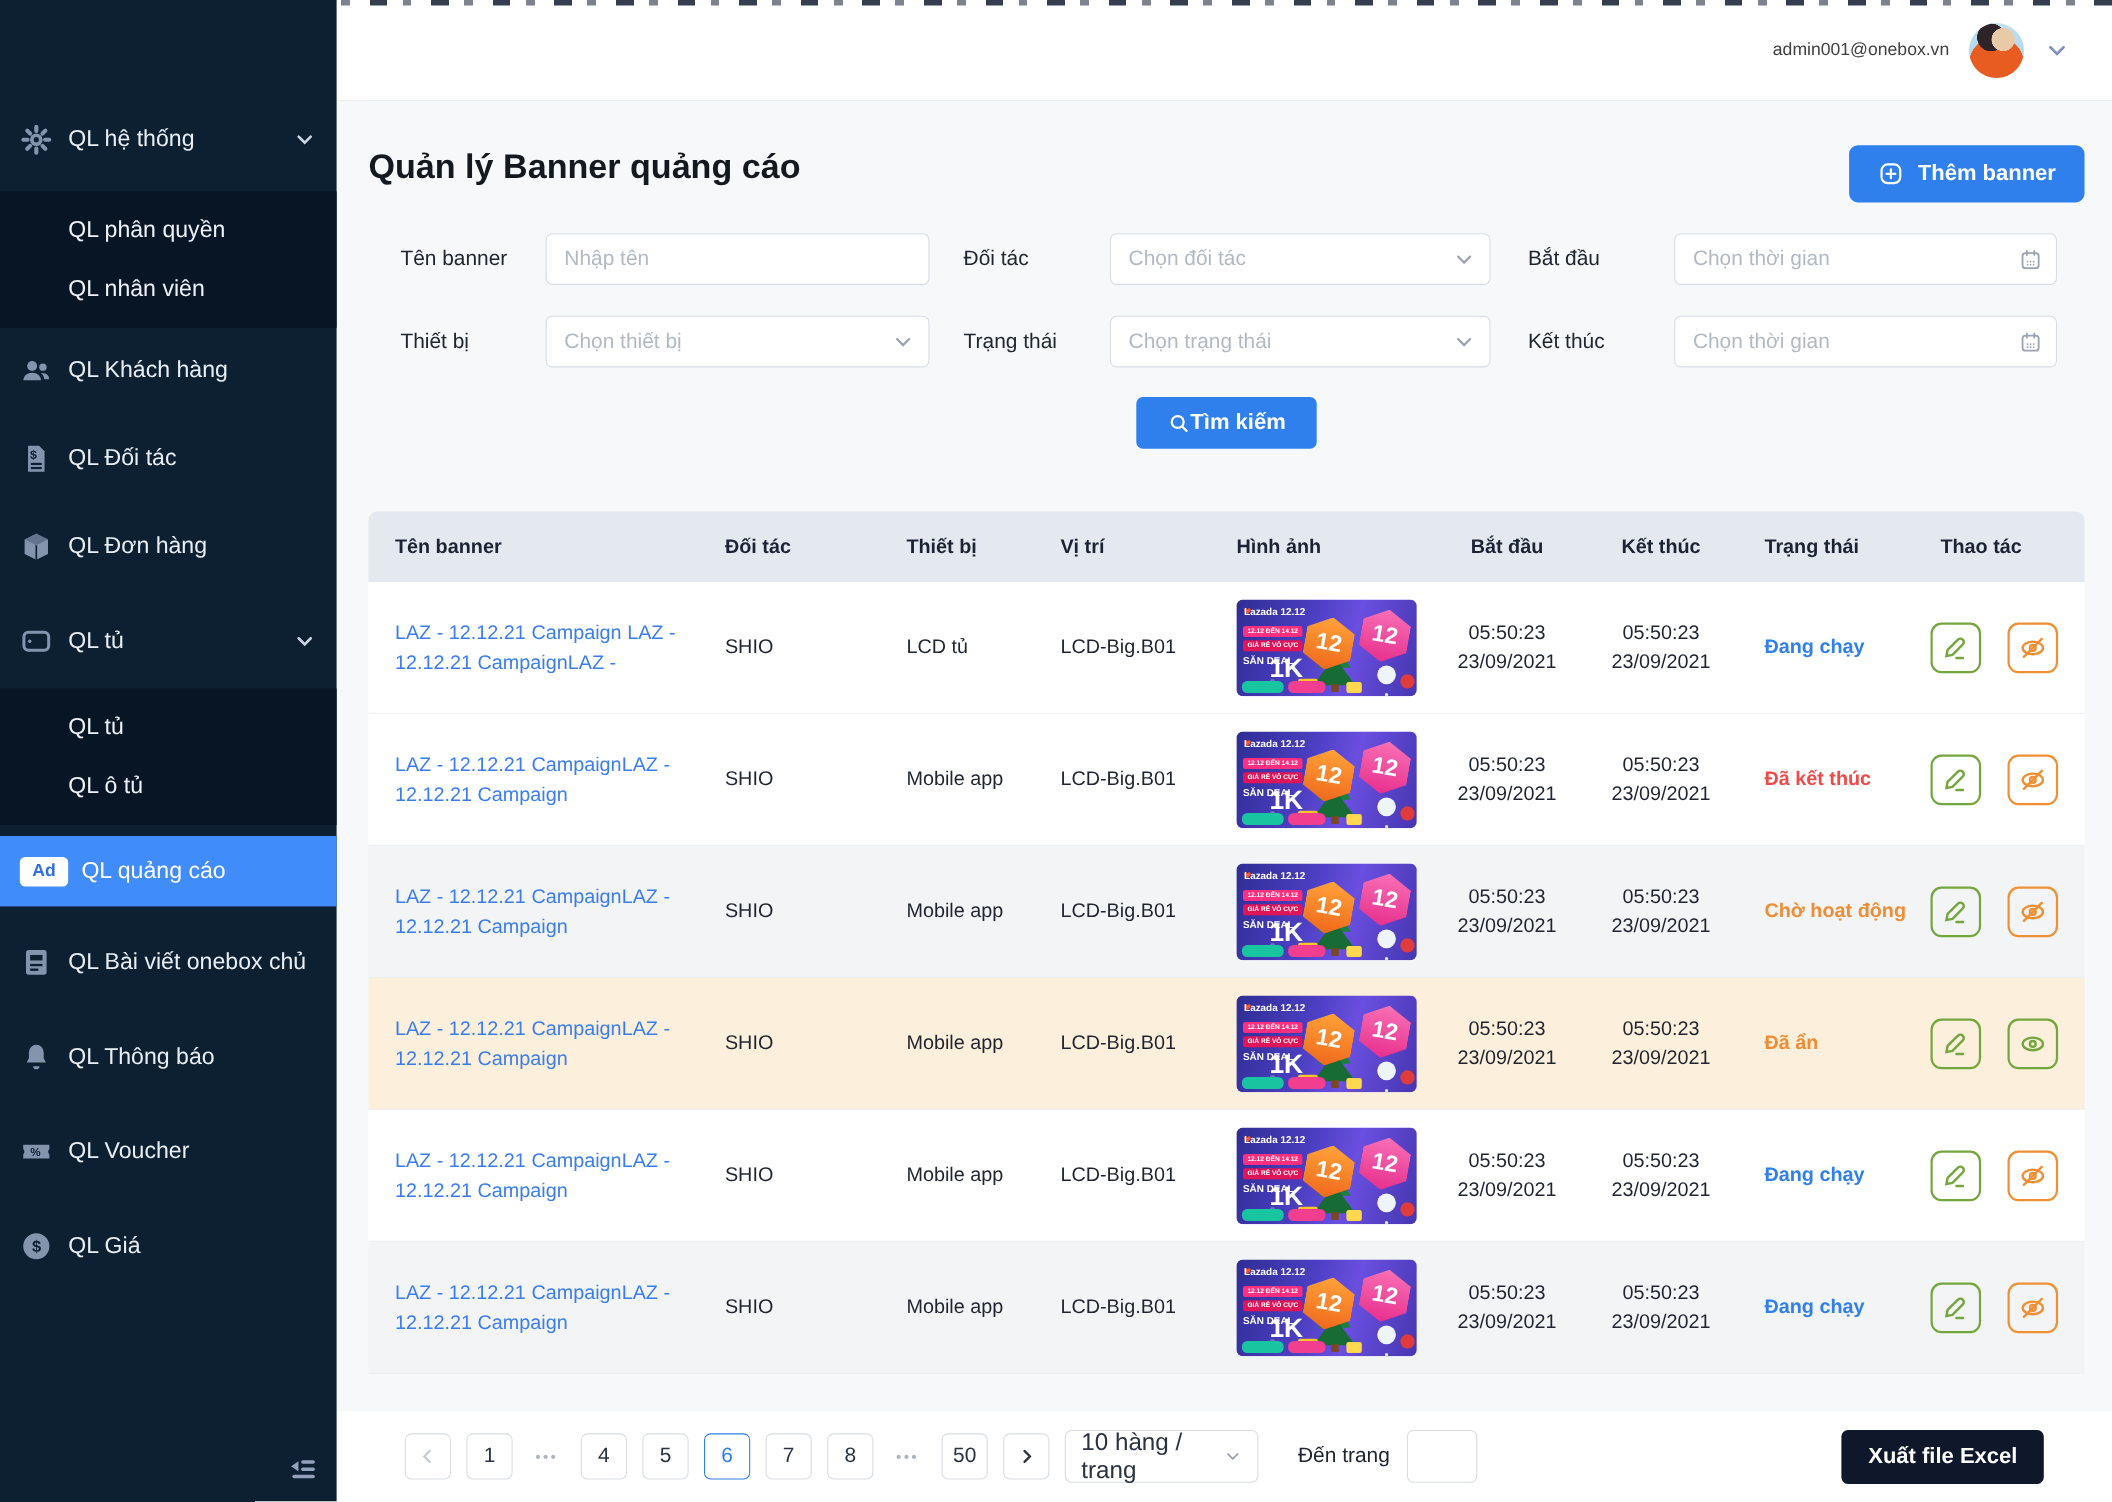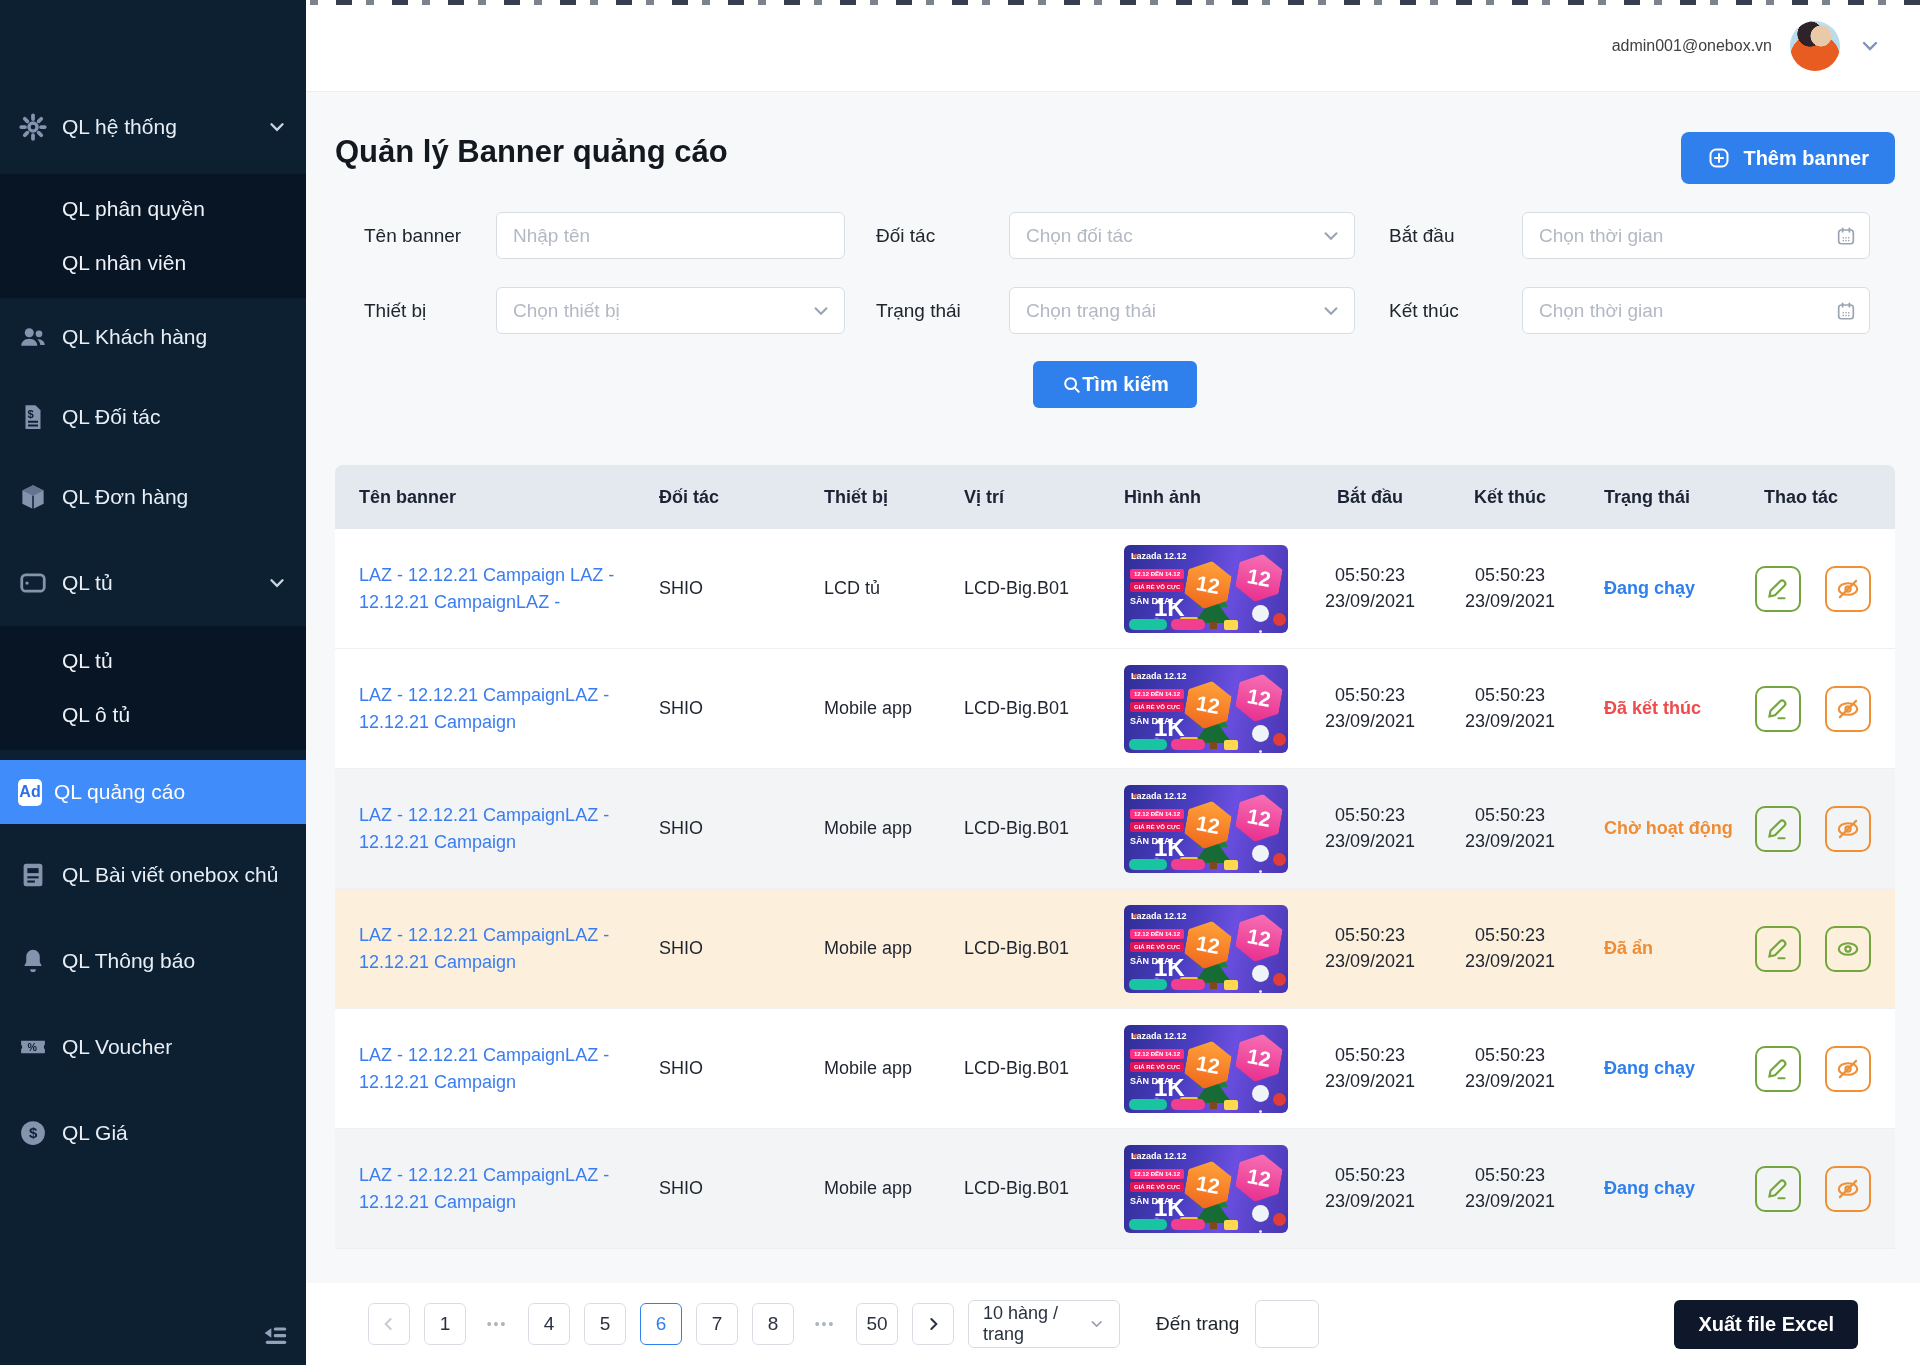--- a/index.html
+++ b/index.html
@@ -14,21 +14,21 @@
   
   .sidebar { position:absolute; left:0; top:0; width:306px; height:1365px; background:#0c2032; z-index:10;text-align:right; }
   .nav { padding-top:100px; }
   .nav-item { display:flex; align-items:center; height:54px; padding-left:18px; color:#e9eef5; font-size:21px; position:relative; cursor:pointer; }
   .nav-item .nicon { width:30px; height:30px; margin-right:14px; color:#8494ad; display:flex; align-items:center; justify-content:center; flex:0 0 30px; }
   .nav-item .chev { position:absolute; right:18px; color:#cbd5e3; width:22px; height:22px; }
   .gap20{margin-bottom:20px;} .gap12{margin-bottom:12px;} .gap26{margin-bottom:26px;} .gap32{margin-bottom:32px;} .gap16{margin-bottom:16px;} .gap10{margin-bottom:10px;} .gap24{margin-bottom:24px;}
   .submenu { background:#081525; padding:8px 0; }
   .sub-item { display:flex; align-items:center; height:54px; padding-left:62px; color:#eef2f8; font-size:21px; cursor:pointer; }
   .nav-item.active { background:#3f8cfa; color:#fff; height:64px; }
-  .ad-badge { width:24px; height:27px; background:#fff; border-radius:5px; color:#2f6fe4; font-weight:bold; font-size:16px; display:flex; align-items:center; justify-content:center; margin-right:12px; }
+  .ad-badge { width:44px; height:27px; background:#fff; border-radius:5px; color:#2f6fe4; font-weight:bold; font-size:16px; display:flex; align-items:center; justify-content:center; margin-right:12px; }
   .collapse-btn { position:absolute; bottom:16px; right:16px; width:32px; height:32px; color:#93a2ba; cursor:pointer; }
 
   
   .main { position:absolute; left:306px; top:0; right:0; bottom:0; }
   .header { height:92px; background:#fff; border-bottom:1px solid #ebedf0; display:flex; align-items:center; justify-content:flex-end; padding-right:38px; position:relative; }
   .user { display:flex; align-items:center; gap:18px; cursor:pointer; }
   .user-email { font-size:16px; color:#404040; }
   .avatar { width:50px; height:50px; border-radius:50%; background:radial-gradient(circle at 62% 30%, #e8c9a8 0 22%, transparent 23%), radial-gradient(circle at 40% 26%, #2e2328 0 26%, transparent 27%), radial-gradient(circle at 50% 75%, #e85c22 0 55%, transparent 56%), linear-gradient(180deg,#bfe0ee,#a9d4ea); overflow:hidden; }
   .user .chev { width:24px; height:24px; color:#8190bd; }
 
@@ -95,21 +95,21 @@
   .bnr .p1 { top:74px; left:5px; width:38px; height:11px; background:#19c5a0; border-radius:5px; }
   .bnr .p2 { top:74px; left:47px; width:34px; height:11px; background:#f23e8e; border-radius:5px; }
 
   
   .pagebar { position:absolute; left:0; right:0; bottom:0; height:82px; background:#fff; display:flex; align-items:center; padding-left:62px; }
   .pg { min-width:42px; height:42px; border:1px solid #d9dde3; border-radius:6px; background:#fff; display:flex; align-items:center; justify-content:center; font-size:19px; color:#2a3140; margin-right:14px; cursor:pointer; padding:0 6px; }
   .pg.disabled { color:#c6ccd4; cursor:default; }
   .pg.active { border-color:#2f80ed; color:#2f80ed; }
   .pg svg { width:20px; height:20px; }
   .pg-dots { width:34px; text-align:center; color:#aeb4bd; font-size:14px; letter-spacing:2px; margin-right:14px; }
-  .per-page { width:152px; height:48px; border:1px solid #d9dde3; border-radius:6px; background:#fff; display:flex; align-items:center; justify-content:space-between; padding:0 14px; font-size:18px; color:#2a3140; cursor:pointer; }
+  .per-page { width:176px; height:48px; border:1px solid #d9dde3; border-radius:6px; background:#fff; display:flex; align-items:center; justify-content:space-between; padding:0 14px; font-size:22px; color:#2a3140; cursor:pointer; }
   .per-page svg { width:20px; height:20px; color:#9aa1ac; }
   .goto-label { font-size:19px; margin-left:36px; color:#20262f; }
   .goto-input { width:64px; height:48px; border:1px solid #d9dde3; border-radius:6px; margin-left:16px; background:#fff; outline:none; font-size:19px; text-align:center; font-family:inherit; }
   .btn-excel { margin-left:auto; margin-right:62px; height:49px; padding:0 24px; background:#0f172a; color:#fff; border:none; border-radius:6px; font-size:20px; font-weight:bold; cursor:pointer; font-family:inherit; }
 </style>
 </head>
 <body>
 
 <div class="top-sliver"></div>
 

